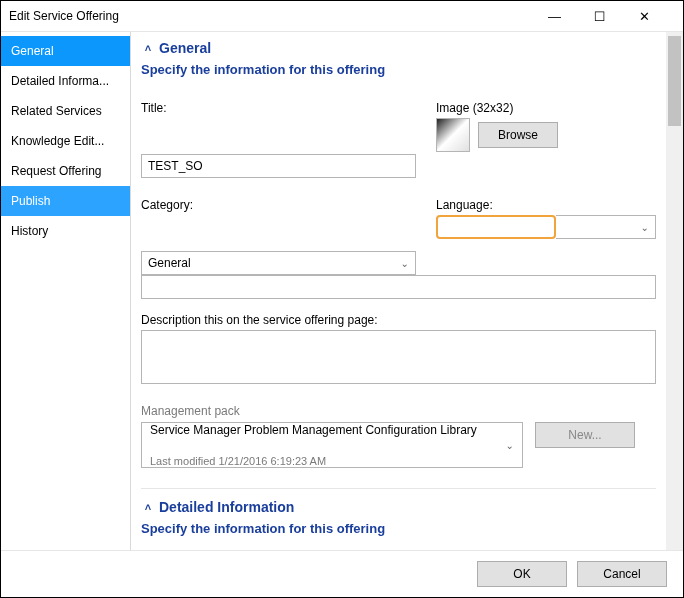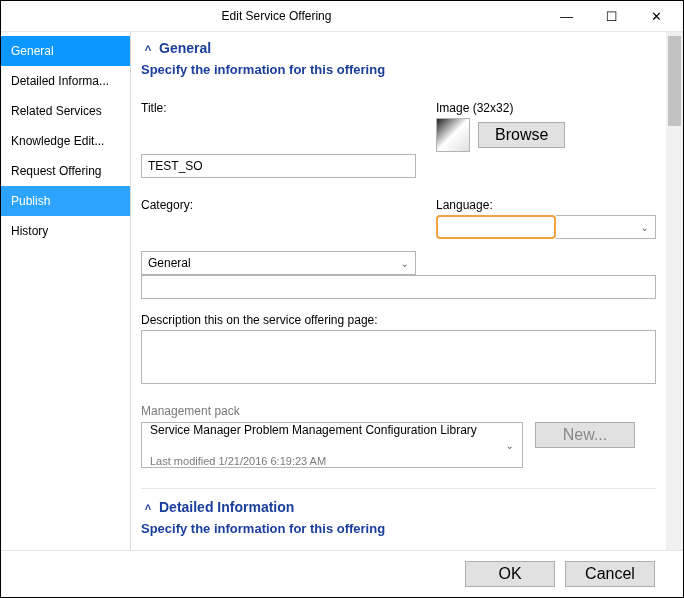--- a/index.html
+++ b/index.html
@@ -1,18 +1,18 @@
 <!DOCTYPE html>
 <html><head>
 <meta charset="utf-8">
 <style>
   * { box-sizing: border-box; font-family: "Segoe UI", Tahoma, sans-serif; }
   body { margin: 0; background: #fff; }
   .window { width: 684px; height: 598px; border: 1px solid #000; background: #fff; display: flex; flex-direction: column; position: relative; }
-  .titlebar { height: 30px; display: flex; align-items: center; padding: 0 4px 0 8px; font-size: 12px; text-align: center; }
+  .titlebar { height: 30px; display: flex; align-items: center; padding: 0 16px 0 8px; font-size: 12px; }
   .titlebar .wtitle { flex: 1; }
   .winbtn { width: 45px; height: 30px; display: flex; align-items: center; justify-content: center; font-size: 13px; font-family: "Segoe UI Symbol", sans-serif; }
   .sep-top { height: 1px; background: #e6e6e6; }
   .body { flex: 1; display: flex; border-bottom: 1px solid #e6e6e6; overflow: hidden; }
   .sidebar { width: 130px; border-right: 1px solid #d9d9d9; padding-top: 4px; }
   .sidebar-item { padding: 8px 10px; font-size: 12px; white-space: nowrap; overflow: hidden; text-overflow: ellipsis; cursor: default; }
   .sidebar-item.selected { background: #0b97fc; color: #fff; }
   .sidebar-item.alt { background: #2ba3ff; color: #fff; }
   .main { flex: 1; display: flex; position: relative; }
   .content { flex: 1; overflow: hidden; padding: 0 4px 0 4px; }
@@ -28,29 +28,29 @@
   .label { font-size: 12px; color: #000; margin-bottom: 3px; margin-top: 10px; }
   input[type=text], .select, textarea {
     border: 1px solid #b5b5b5; font-size: 12px; padding: 3px 6px; background: #fff; outline: none; height: 24px;
   }
   .select { display: flex; align-items: center; justify-content: space-between; }
   .select .caret { font-size: 10px; color: #666; }
   textarea { height: 54px; resize: none; }
   .overview { height: 24px; }
   .imgrow { display: flex; align-items: center; gap: 8px; }
   .thumb { width: 34px; height: 34px; border: 1px solid #b5b5b5; background: linear-gradient(135deg,#222 0%,#fff 50%,#e0e0e0 100%); }
-  .btn { border: 1px solid #adadad; background: #e1e1e1; font-size: 16px; padding: 4px 16px; min-width: 80px; text-align: center; height: 26px; display:inline-flex;align-items:center;justify-content:center; }
+  .btn { border: 1px solid #adadad; background: #e1e1e1; font-size: 12px; padding: 4px 16px; min-width: 80px; text-align: center; height: 26px; display:inline-flex;align-items:center;justify-content:center; }
   .btn:disabled, .btn.disabled { color: #888; }
   .mp-box { border: 1px solid #b5b5b5; padding: 4px 8px; width: 382px; position: relative; height: 46px; display:flex;flex-direction:column;justify-content:center;gap:18px; }
   .mp-title { font-size: 12px; }
   .mp-sub { font-size: 11px; color: #7a7a7a; }
   .mp-caret { position: absolute; right: 8px; top: 50%; transform: translateY(-50%); font-size: 10px; color: #666; }
   .mp-row { display: flex; gap: 12px; align-items: flex-start; padding: 0 6px; margin-top:4px; }
   .highlight { border: 2px solid #f1a33c; border-radius: 4px; }
-  .footer { height: 46px; display: flex; align-items: center; justify-content: flex-end; gap: 10px; padding: 0 28px; }
+  .footer { height: 46px; display: flex; align-items: center; justify-content: flex-end; gap: 10px; padding: 0 16px; }
   .full { width: 100%; }
   .halfcol { width: 245px; gap: 36px; }
 </style>
 </head>
 <body>
 
 <div class="window">
 
   <div class="titlebar">
     <span class="wtitle">Edit Service Offering</span>

